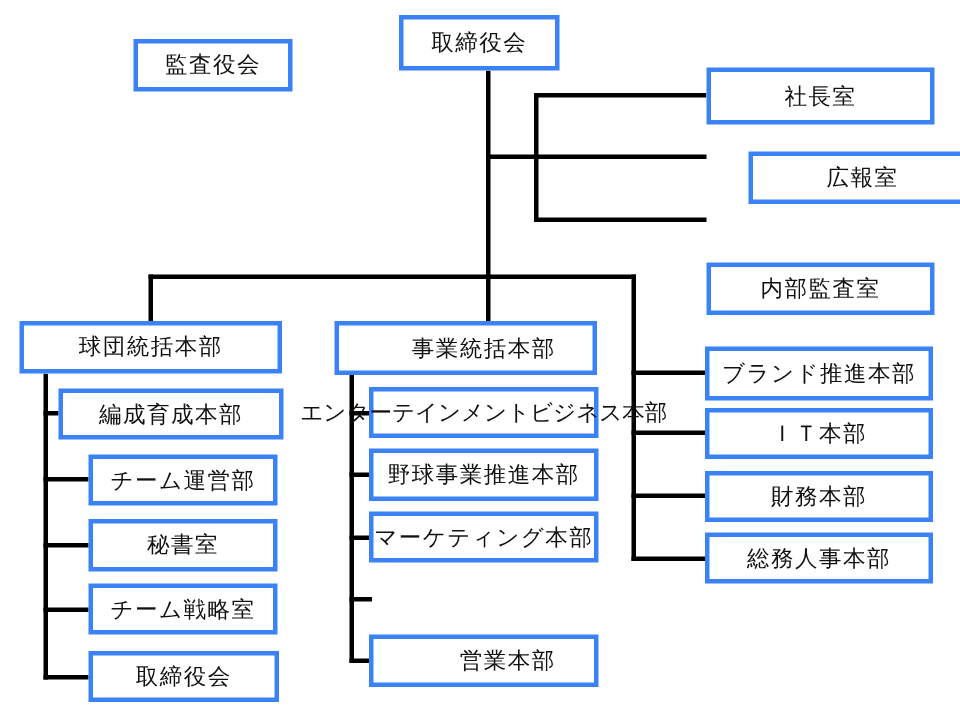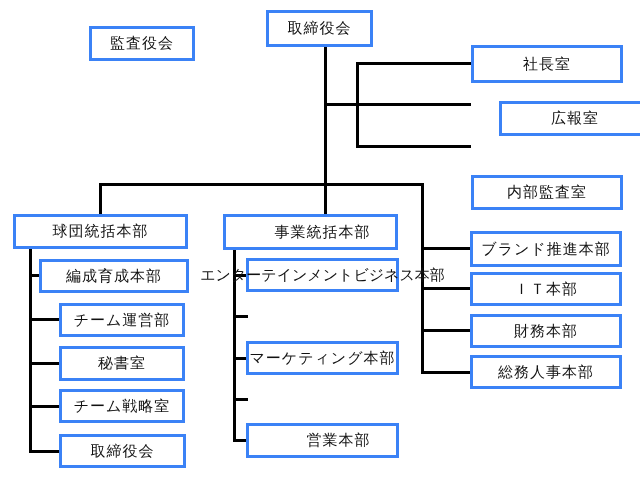--- a/index.html
+++ b/index.html
@@ -63,20 +63,21 @@
   <div class="box" style="left:59px; top:346px; width:126px; height:35px;">秘書室</div>
 
   <div class="box" style="left:59px; top:389px; width:126px; height:34px;">チーム戦略室</div>
 
   <div class="box" style="left:59px; top:434px; width:127px; height:34px;">取締役会</div>
 
   <div class="box" style="left:223px; top:214px; width:175px; height:36px;padding-left:24px;">事業統括本部</div>
 
   <div class="box small-text" style="left:246px; top:258px; width:153px; height:34px;">エンターテインメントビジネス本部</div>
 
+  <div class="box" style="left:246px; top:299px; width:153px; height:35px;">野球事業推進本部</div>
 
   <div class="box" style="left:246px; top:341px; width:153px; height:34px;">マーケティング本部</div>
 
 
   <div class="box" style="left:246px; top:423px; width:153px; height:35px;padding-left:32px;">営業本部</div>
 
   <div class="box" style="left:470px; top:231px; width:152px; height:36px;">ブランド推進本部</div>
 
   <div class="box" style="left:470px; top:272px; width:152px; height:34px;">ＩＴ本部</div>
 

